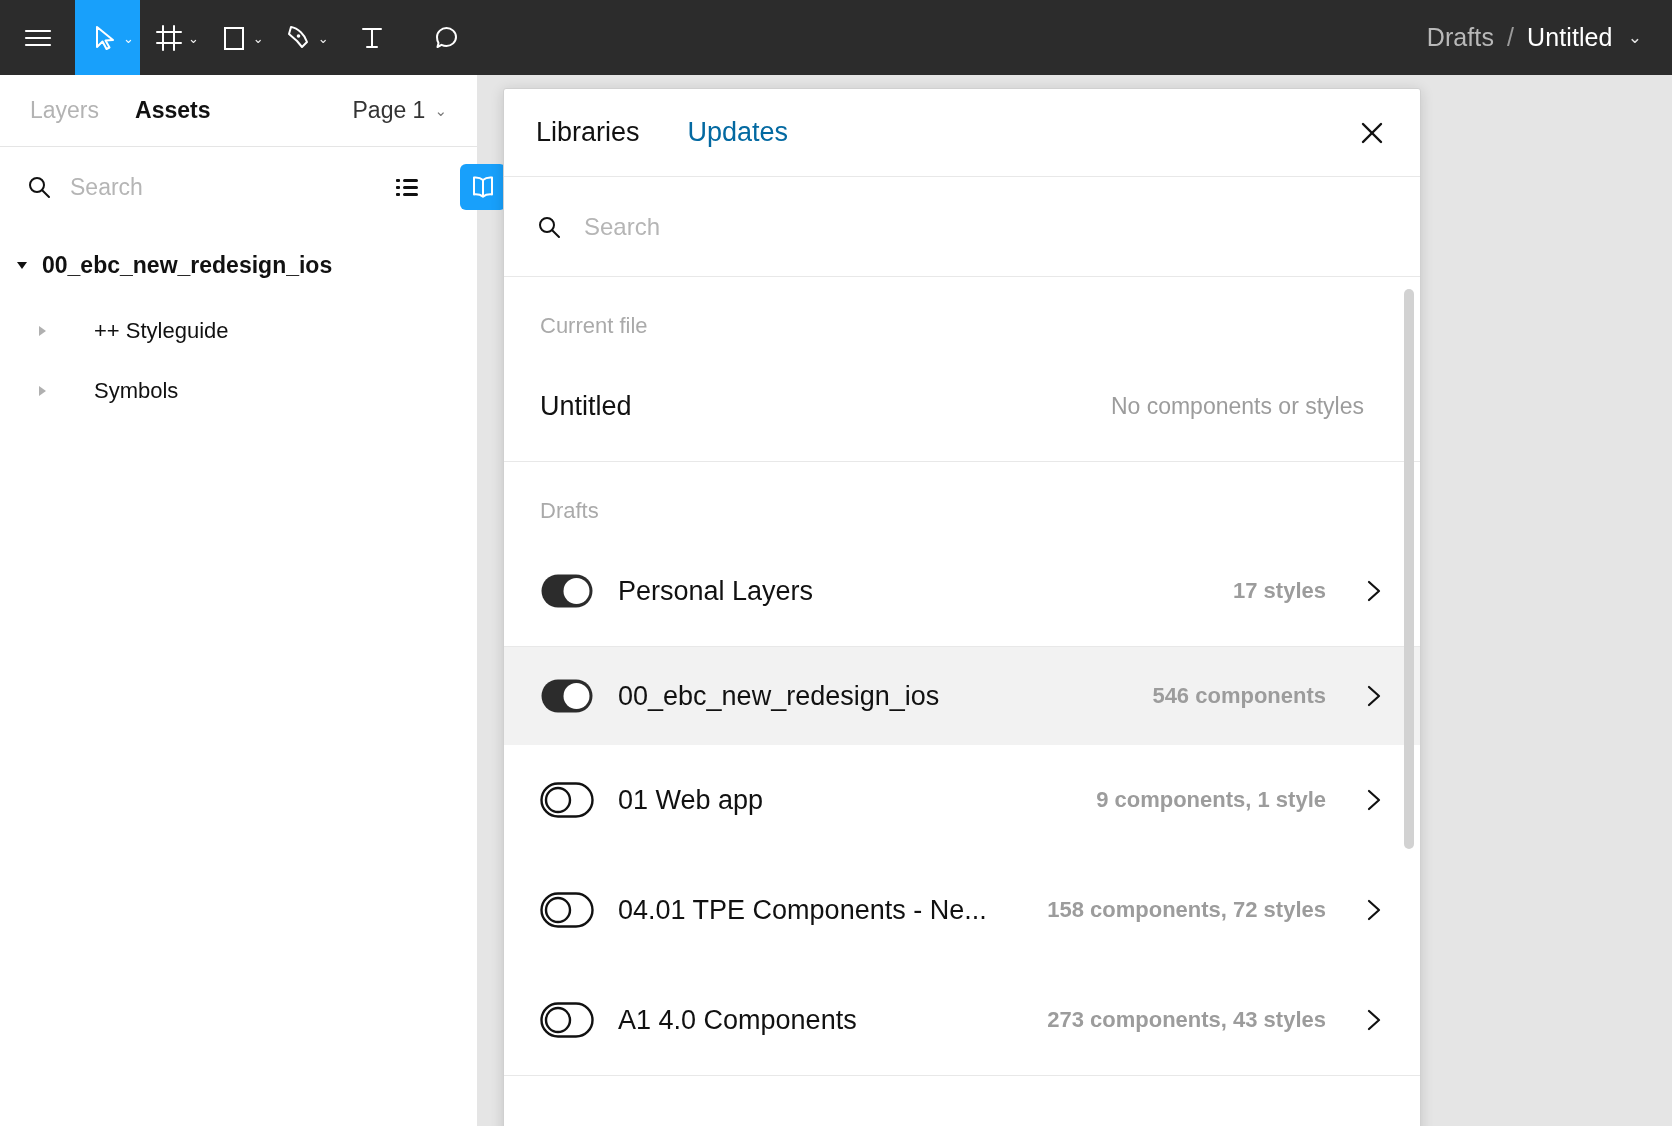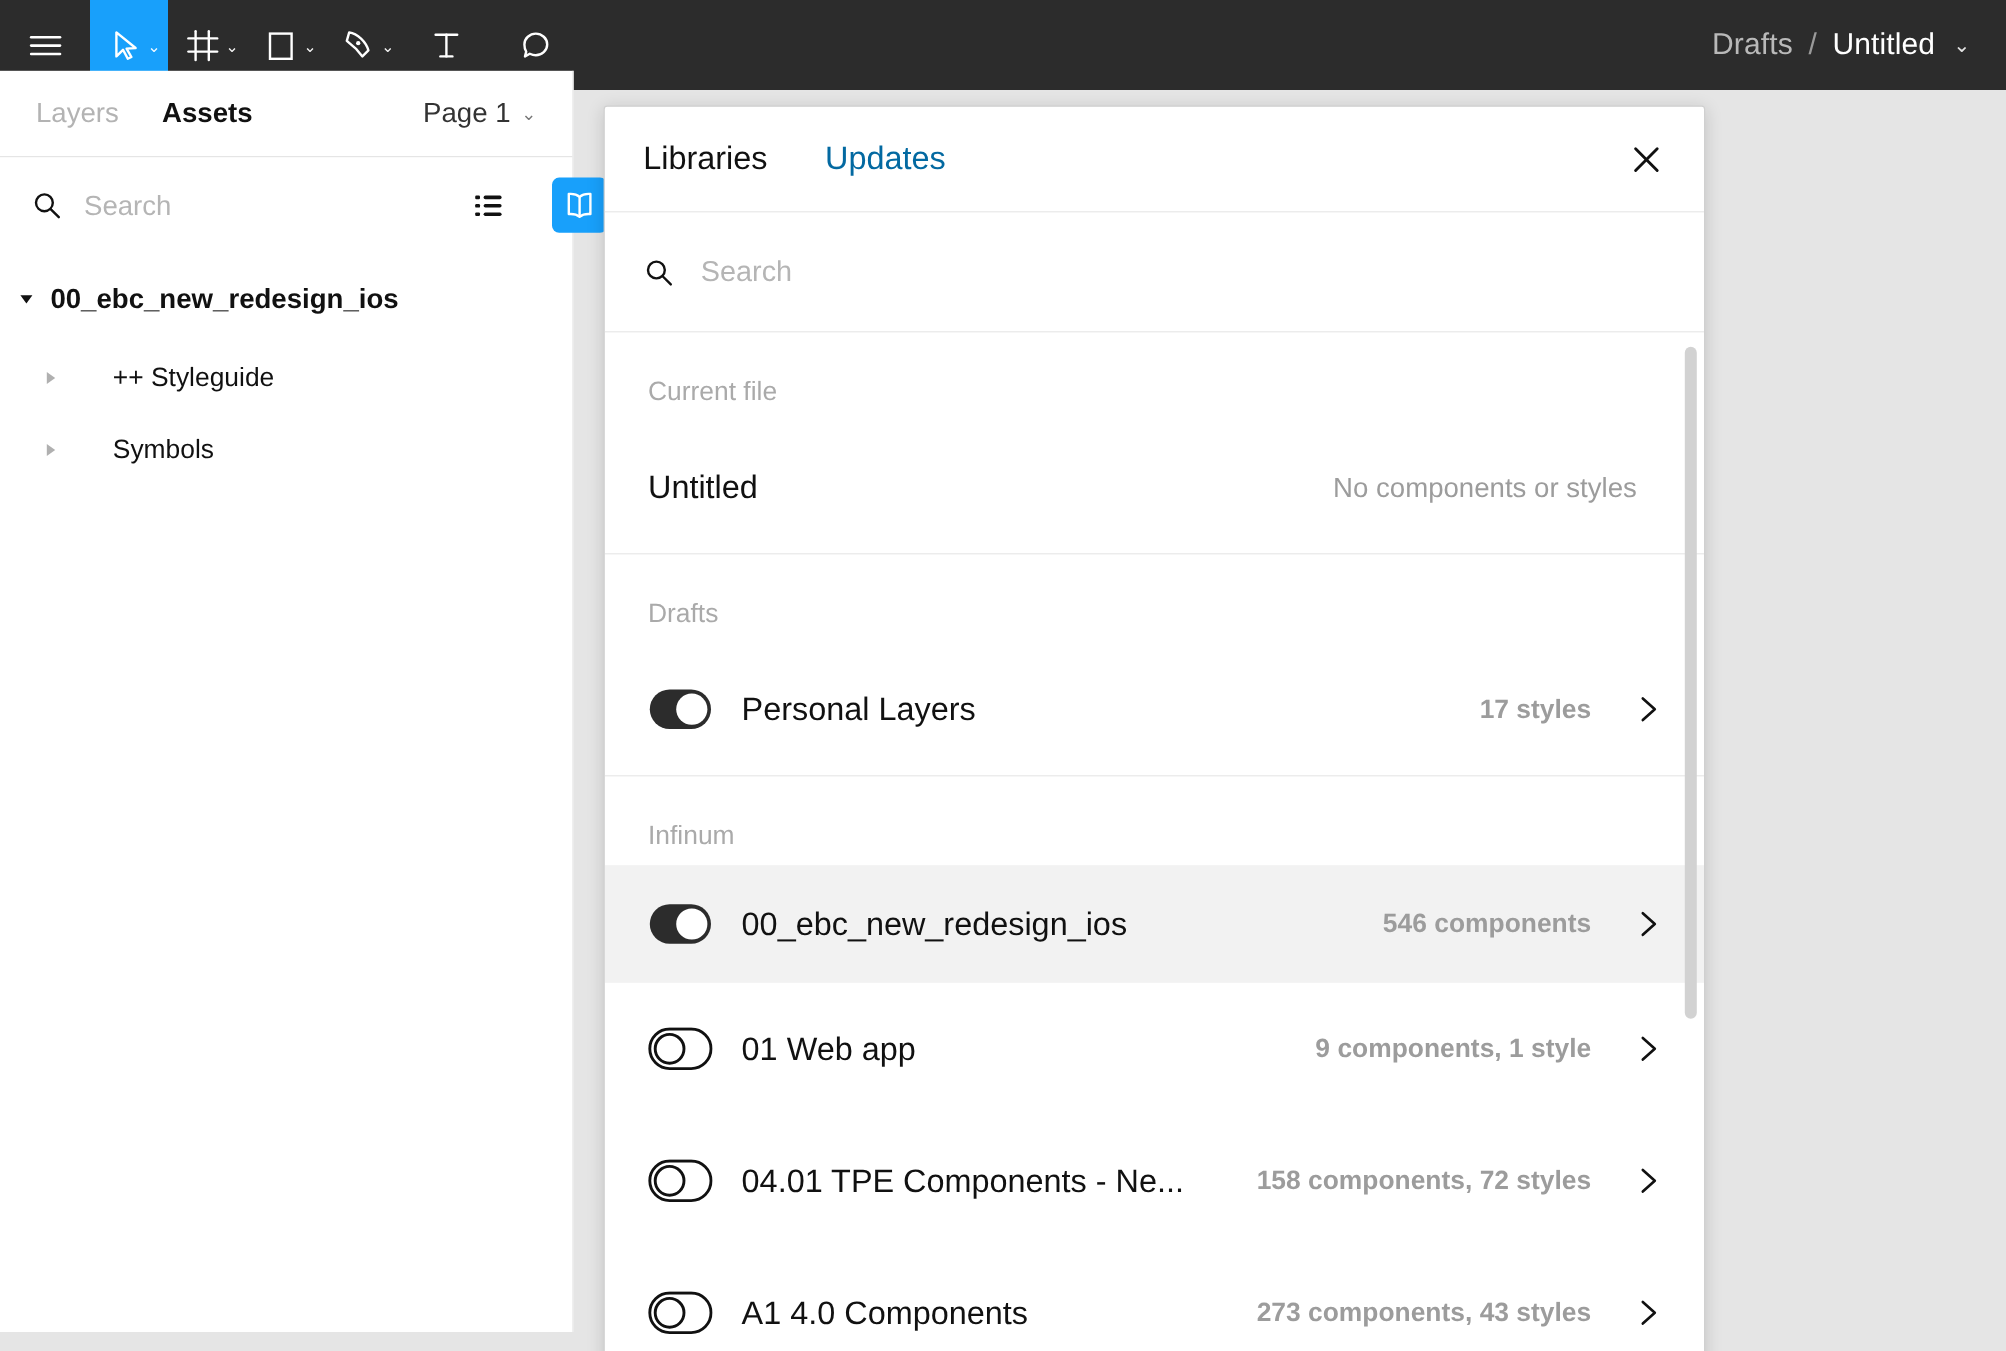--- a/index.html
+++ b/index.html
@@ -30,21 +30,21 @@
     display:flex; align-items:center; gap:13px;
     padding-right:30px; font-size:25px; color:#fff; letter-spacing:.1px;
   }
   .bc-drafts { color:#b9b9b9; cursor:pointer; }
   .bc-sep { color:#9a9a9a; font-weight:300; }
   .bc-file { color:#fff; cursor:pointer; }
   .bc-caret { font-size:17px; color:#e3e3e3; margin-left:2px; }
 
   
   .sidebar {
-    position:absolute; top:59px; left:0; width:478px; height:1051px;
+    position:absolute; top:75px; left:0; width:478px; height:1051px;
     background:#fff; border-right:1px solid #e5e5e5;
   }
   .side-tabs {
     height:72px; display:flex; align-items:center;
     border-bottom:1px solid #e5e5e5; padding:0 30px;
   }
   .side-tab { font-size:23px; color:#b3b3b3; cursor:pointer; }
   .side-tab.active { color:#111; font-weight:bold; }
   .side-tab + .side-tab { margin-left:36px; }
   .page-sel {
@@ -326,21 +326,20 @@
           </svg>
           <span class="lib-name">Personal Layers</span>
           <span class="lib-meta">17 styles</span>
           <svg class="chev" viewBox="0 0 26 26">
             <path d="M9 4 L19 13 L9 22" fill="none" stroke="#111" stroke-width="2.2" stroke-linecap="round" stroke-linejoin="round"></path>
           </svg>
         </div>
       </div>
 
       <div class="sect">
-        <div class="sect-title">Infinum</div>
 
         <div class="lib-row sel">
           <svg class="sw" viewBox="0 0 54 36">
             <rect x="1.5" y="1.5" width="51" height="33" rx="16.5" fill="#2c2c2c"></rect>
             <circle cx="36.5" cy="18" r="13" fill="#ffffff"></circle>
           </svg>
           <span class="lib-name">00_ebc_new_redesign_ios</span>
           <span class="lib-meta">546 components</span>
           <svg class="chev" viewBox="0 0 26 26">
             <path d="M9 4 L19 13 L9 22" fill="none" stroke="#111" stroke-width="2.2" stroke-linecap="round" stroke-linejoin="round"></path>

